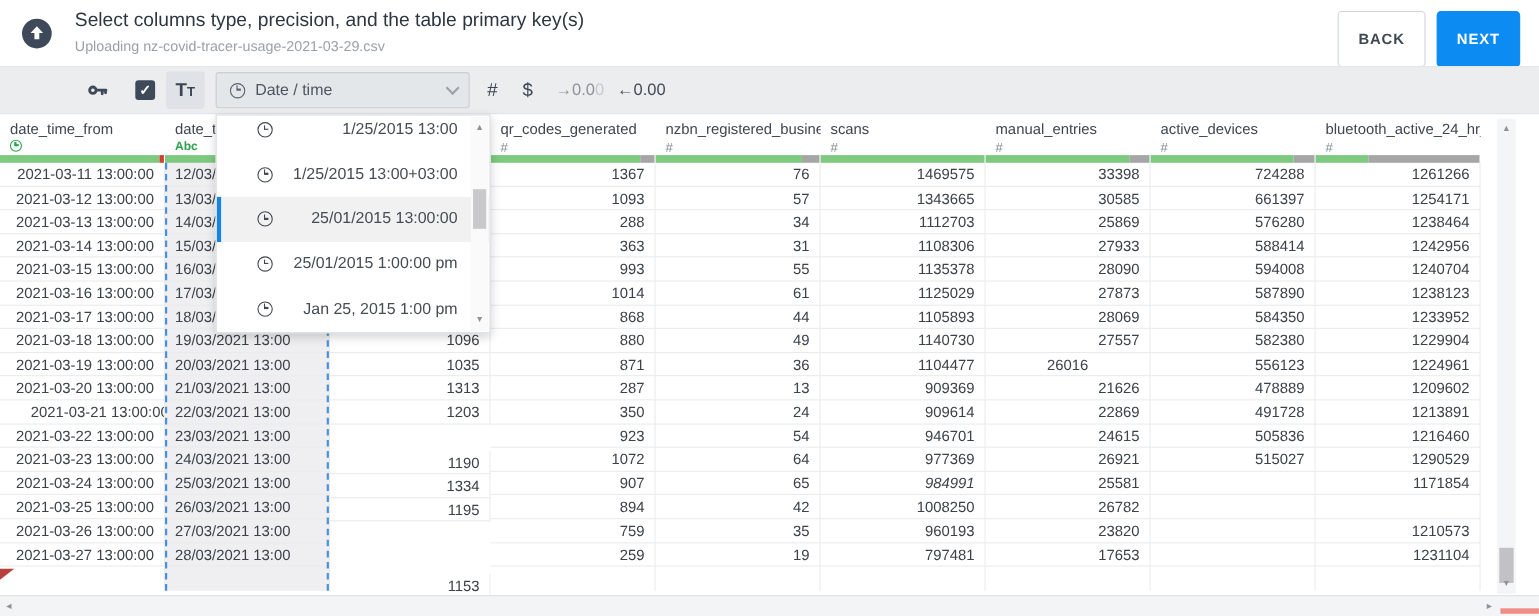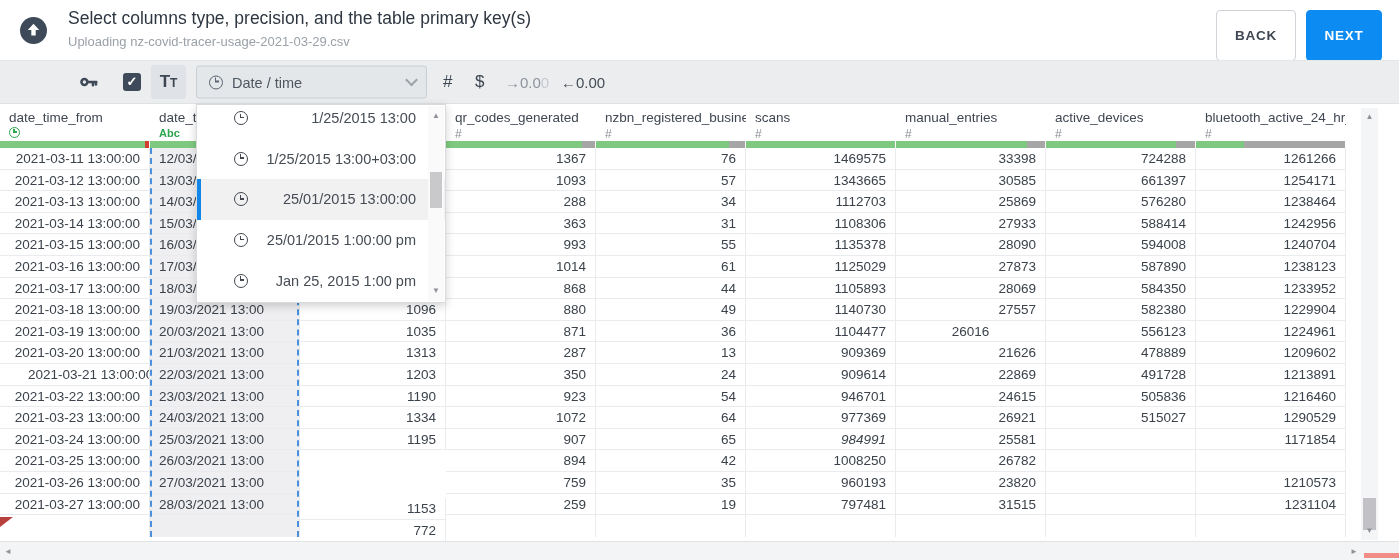--- a/index.html
+++ b/index.html
@@ -218,21 +218,21 @@
             <div class="cell" style="text-align: right;"></div>
             <div class="cell" style="text-align: right;"></div>
             <div class="cell" style="text-align: right;"></div>
             <div class="cell" style="text-align: right;"></div>
             <div class="cell" style="text-align: right;"></div>
             <div class="cell" style="text-align: right;"></div>
             <div class="cell" style="text-align: right;">1096</div>
             <div class="cell" style="text-align: right;">1035</div>
             <div class="cell" style="text-align: right;">1313</div>
             <div class="cell" style="text-align: right;">1203</div>
-            <div class="cell" style="text-align: right;">1190</div>
+            <div class="cell" style="text-align: right; margin-top: 24px;">1190</div>
             <div class="cell" style="text-align: right;">1334</div>
             <div class="cell" style="text-align: right;">1195</div>
             <div class="cell" style="text-align: right; margin-top: 48px;">1153</div>
             <div class="cell" style="text-align: right;">772</div>
             <div class="cell" style="text-align: right;">939</div>
             <div class="cell empty"></div>
           </div>
         </div>
         <div class="col" style="width: 150px;">
           <div class="col-head">
@@ -342,21 +342,21 @@
             <div class="cell" style="text-align: right;">28069</div>
             <div class="cell" style="text-align: right;">27557</div>
             <div class="cell" style="text-align: center;">26016</div>
             <div class="cell" style="text-align: right;">21626</div>
             <div class="cell" style="text-align: right;">22869</div>
             <div class="cell" style="text-align: right;">24615</div>
             <div class="cell" style="text-align: right;">26921</div>
             <div class="cell" style="text-align: right;">25581</div>
             <div class="cell" style="text-align: right;">26782</div>
             <div class="cell" style="text-align: right;">23820</div>
-            <div class="cell" style="text-align: right;">31515</div>
+            <div class="cell" style="text-align: right;">17653</div>
             <div class="cell empty"></div>
           </div>
         </div>
         <div class="col" style="width: 150px;">
           <div class="col-head">
             <div class="col-name">active_devices</div>
             <div class="col-type gray">#</div>
           </div>
           <div class="col-bar">
             <span style="width: 87%; background: rgb(126, 201, 127);"></span>

